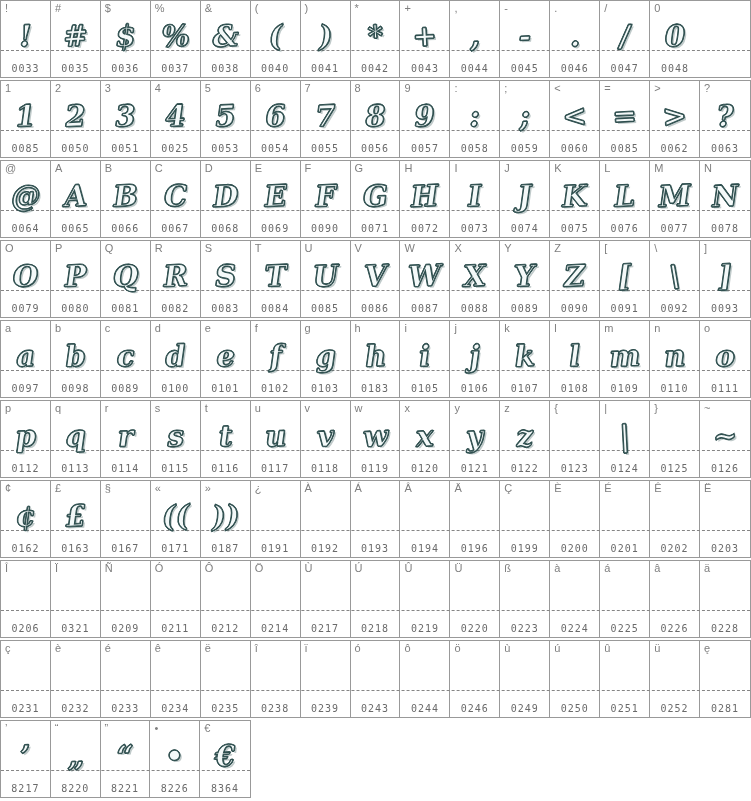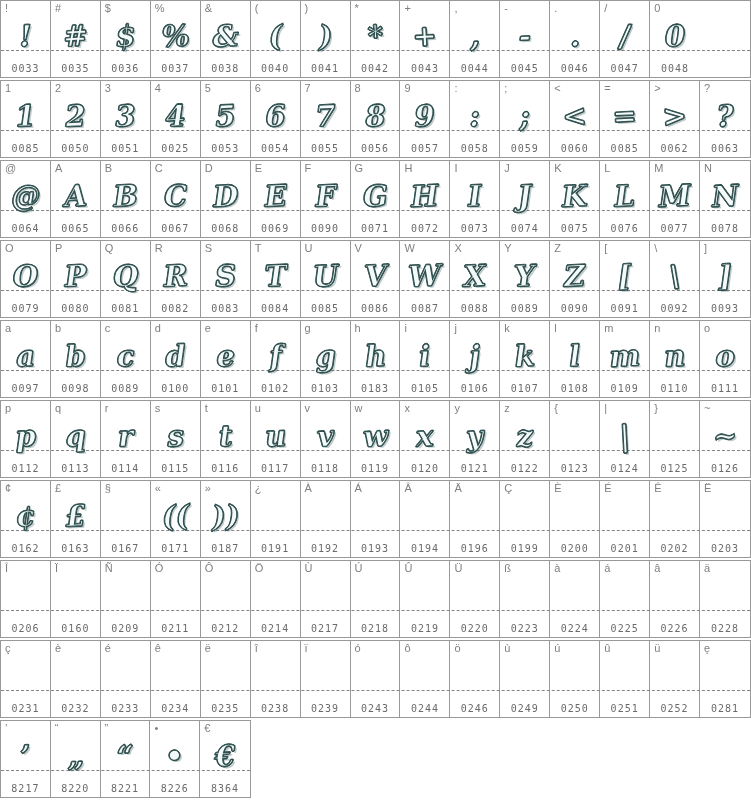--- a/index.html
+++ b/index.html
@@ -634,21 +634,21 @@
     <div class="row">
       <div class="dash"></div>
       <div class="cell">
         <span class="char-label">Î</span>
         <div class="glyph"></div>
         <div class="char-code">0206</div>
       </div>
       <div class="cell">
         <span class="char-label">Ï</span>
         <div class="glyph"></div>
-        <div class="char-code">0160</div>
+        <div class="char-code">0321</div>
       </div>
       <div class="cell">
         <span class="char-label">Ñ</span>
         <div class="glyph"></div>
         <div class="char-code">0209</div>
       </div>
       <div class="cell">
         <span class="char-label">Ó</span>
         <div class="glyph"></div>
         <div class="char-code">0211</div>

